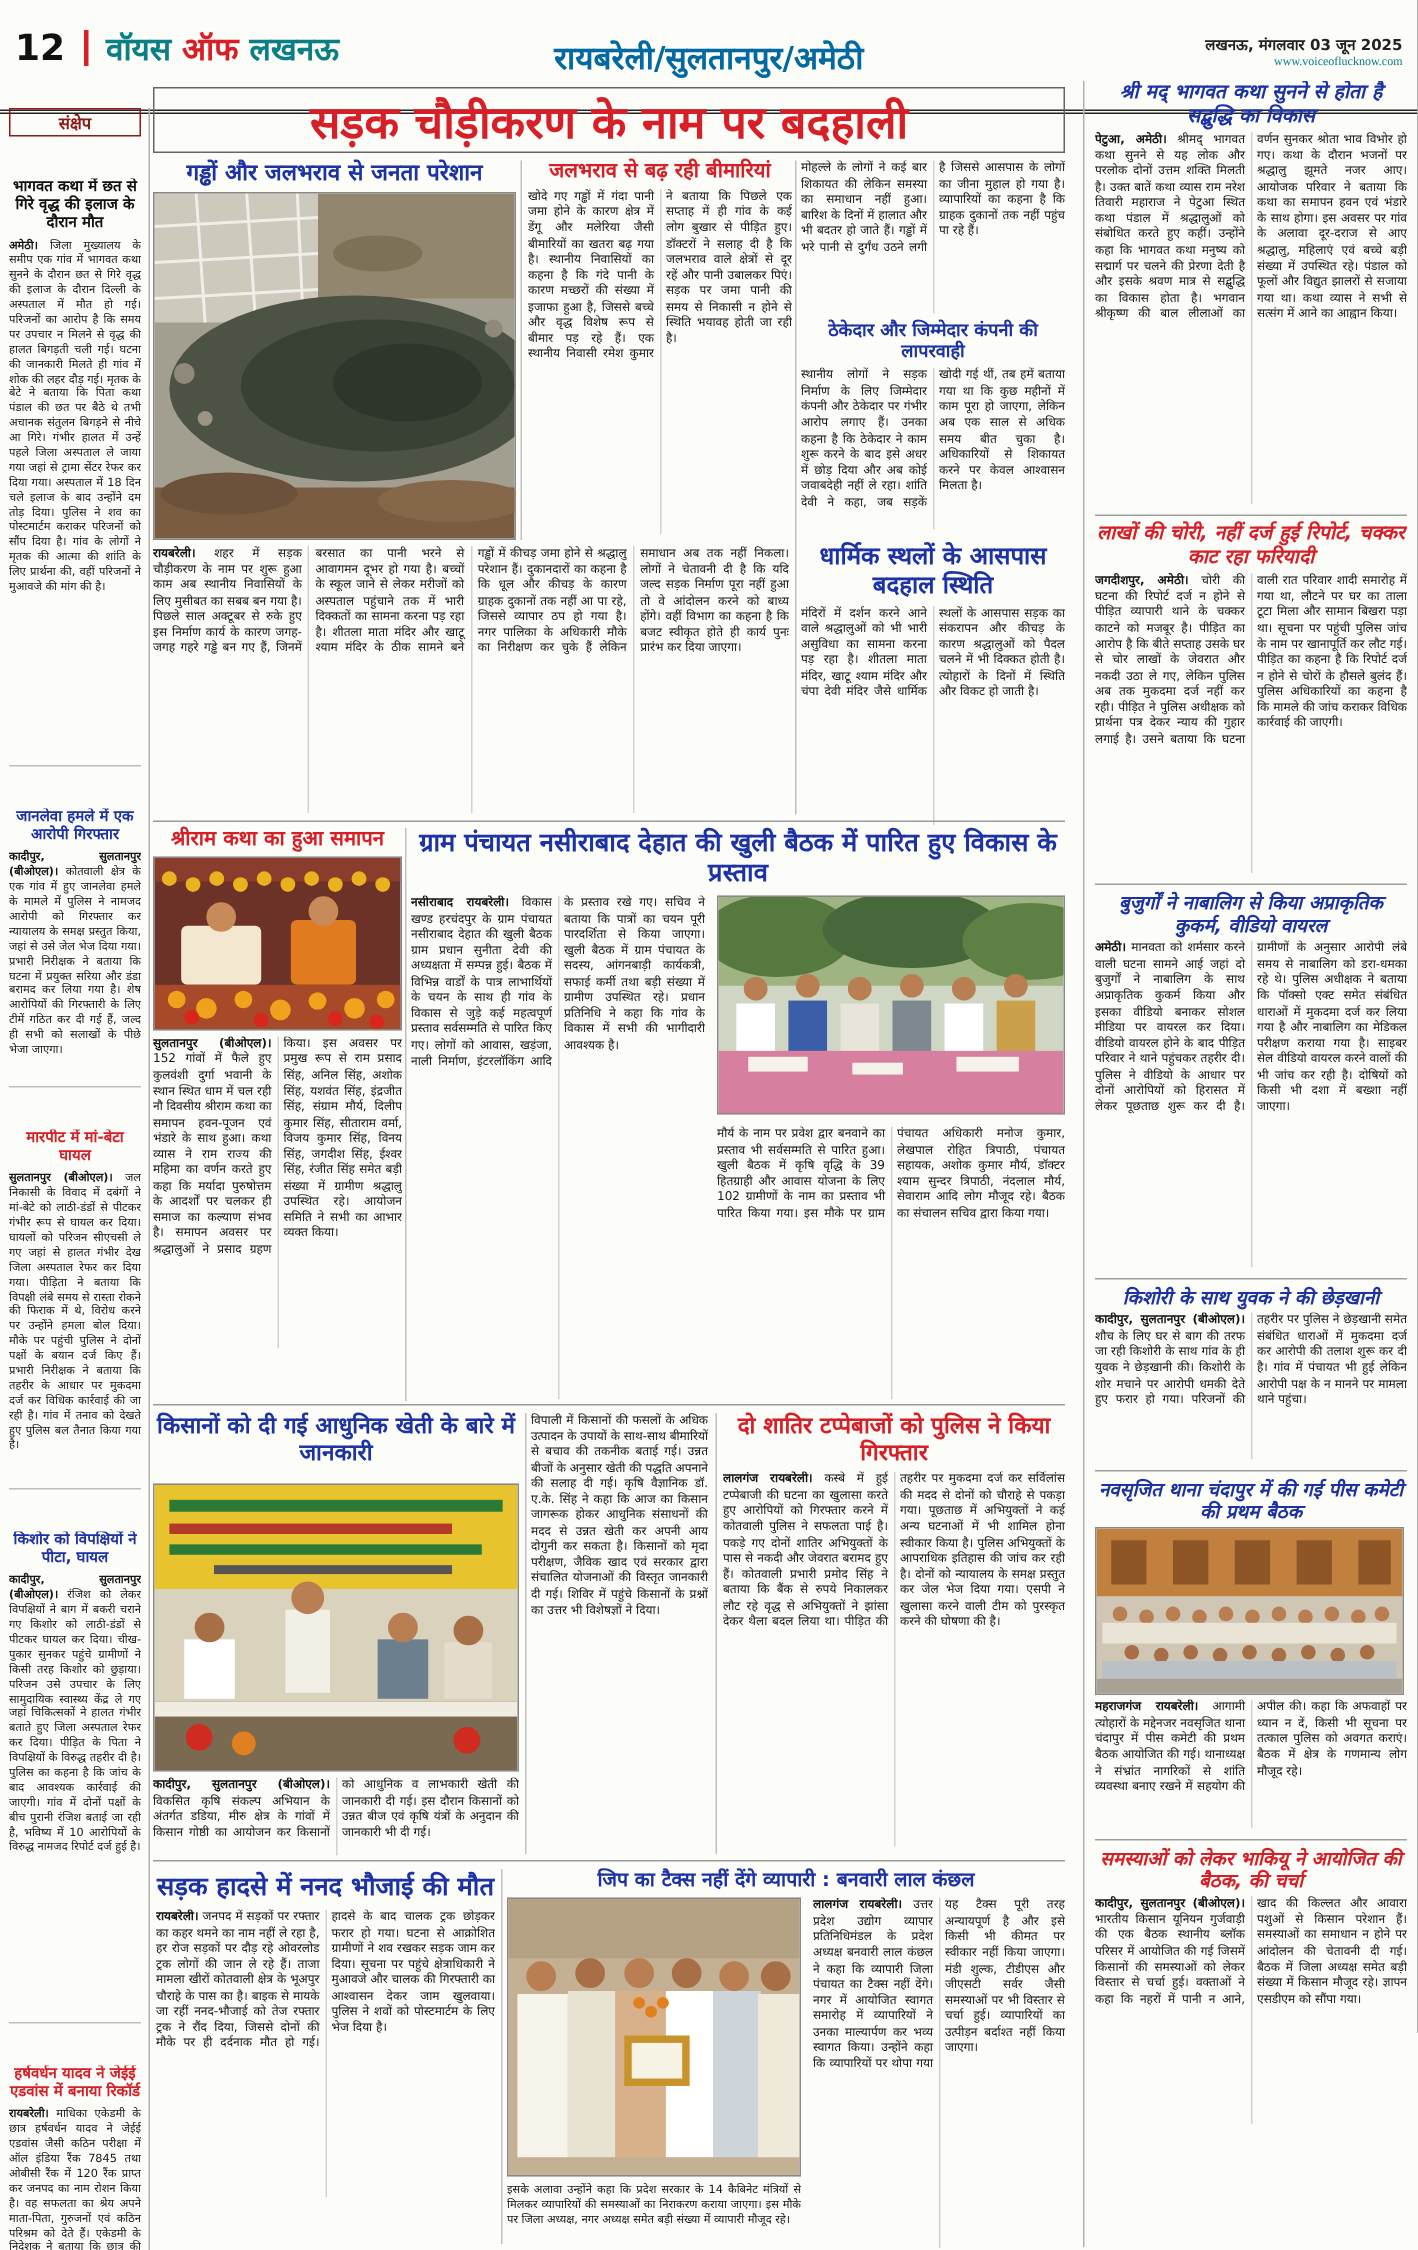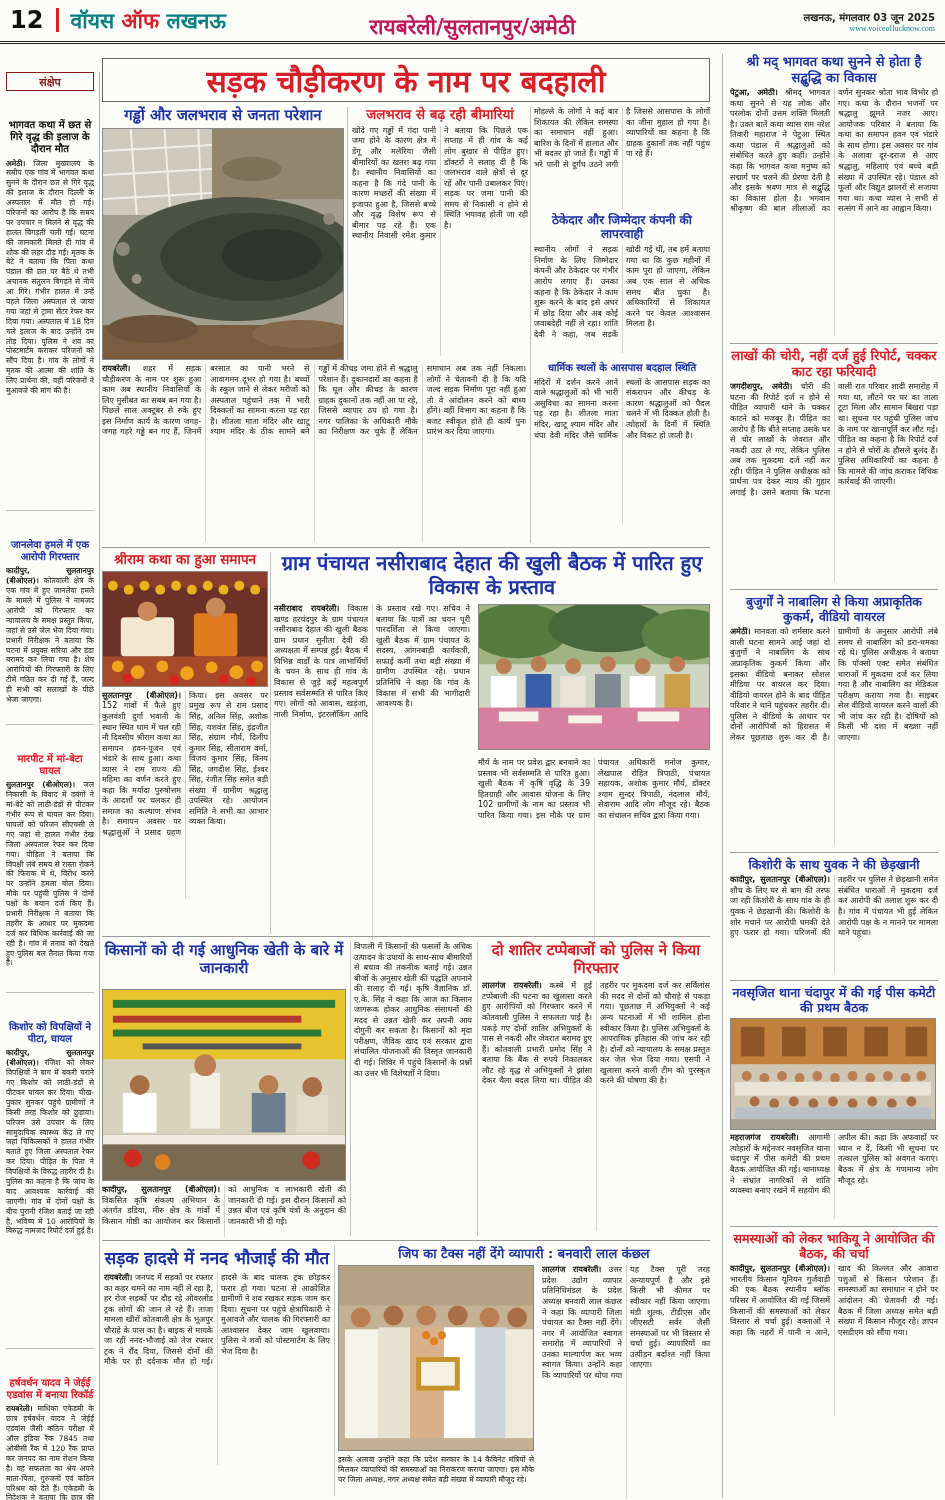--- a/index.html
+++ b/index.html
@@ -3,28 +3,28 @@
 <meta charset="utf-8">
 <style>
   * { margin:0; padding:0; box-sizing:border-box; }
   html,body { background:#777; }
   .page {
     position:relative; width:945px; height:1500px; margin:0 auto;
     background:#fcfcf8; font-family:"DejaVu Sans", sans-serif; overflow:hidden;
   }
   .abs { position:absolute; }
   
-  .masthead { position:absolute; top:0; left:0; width:945px; height:44px;
+  .masthead { position:absolute; top:12px; left:0; width:945px; height:64px;
     border-bottom:3px double #222; padding:6px 10px 0 10px; }
   .pgnum { font-size:24px; font-weight:700; color:#111; vertical-align:middle; }
   .mh-bar { display:inline-block; width:3px; height:24px; background:#d71f27; margin:0 7px; vertical-align:middle; }
   .paper-title { font-size:21px; font-weight:700; vertical-align:middle; }
   .t-teal { color:#0a7f85; } .t-red { color:#d71f27; }
   .mh-center { position:absolute; left:50%; top:12px; transform:translateX(-50%);
-    font-size:21px; font-weight:700; color:#be185d; white-space:nowrap; }
+    font-size:21px; font-weight:700; color:#0369a1; white-space:nowrap; }
   .mh-right { position:absolute; right:10px; top:10px; text-align:right;
     font-size:10px; font-weight:700; color:#222; }
   .website { font-size:8px; color:#0a7f85; font-weight:400;font-family:Liberation Serif, serif; }
   
   .sidebar { position:absolute; left:6px; top:72px; width:94px; height:1444px;
     border-right:1px solid #b0b0b0; padding-right:5px; overflow:hidden; }
   .sb-title { border:1px solid #8b1a1a; color:#8b1a1a; font-weight:700; font-size:11px;
     text-align:center; padding:1px 0; margin-bottom:5px; }
   .sb-item { overflow:hidden; border-bottom:1px solid #bdbdbd; padding-bottom:4px; margin-bottom:5px;margin-top:28px; }
   .sb-h { font-size:10px; font-weight:700; text-align:center; line-height:1.22; margin-bottom:3px; }
@@ -41,21 +41,21 @@
     border:1px solid #666; display:flex; align-items:center; justify-content:center;
     font-size:30px; font-weight:700; color:#d71f27; }
   .photo { display:block; border:1px solid #888; background:#ddd; }
   .vr { position:absolute; width:1px; background:#c0c0c0; }
   .hrr { position:absolute; height:1px; background:#9a9a9a; }
   
   .rcol { position:absolute; left:722px; top:54px; width:216px; height:1444px;
     border-left:1px solid #b0b0b0; padding-left:7px; overflow:hidden; }
   .r-art { border-top:1px solid #9e9e9e; padding-top:4px; margin-bottom:7px; }
   .r-art:first-child { border-top:none; padding-top:0; }
-  .r-h { font-weight:700; text-align:center; line-height:1.2; margin-bottom:3px; }
+  .r-h { font-weight:700; text-align:center; line-height:1.2; margin-bottom:3px;font-style:italic; }
 </style>
 </head>
 <body>
 
 <div class="page">
 
   <header class="masthead">
     <span class="pgnum">12</span>
     <span class="mh-bar"></span>
     <span class="paper-title">
@@ -158,21 +158,21 @@
     <div class="bt c2" style="height:108px">
       <span>स्थानीय लोगों ने सड़क निर्माण के लिए जिम्मेदार कंपनी और ठेकेदार पर गंभीर आरोप लगाए हैं। उनका कहना है कि ठेकेदार ने काम शुरू करने के बाद इसे अधर में छोड़ दिया और अब कोई जवाबदेही नहीं ले रहा। शांति देवी ने कहा, जब सड़कें खोदी गई थीं, तब हमें बताया गया था कि कुछ महीनों में काम पूरा हो जाएगा, लेकिन अब एक साल से अधिक समय बीत चुका है। अधिकारियों से शिकायत करने पर केवल आश्वासन मिलता है।</span>
     </div>
   </div>
 
   <div class="abs bt c4" style="left:102px;top:364px;width:424px;height:178px">
     <span class="dl">रायबरेली।</span>
     <span>शहर में सड़क चौड़ीकरण के नाम पर शुरू हुआ काम अब स्थानीय निवासियों के लिए मुसीबत का सबब बन गया है। पिछले साल अक्टूबर से रुके हुए इस निर्माण कार्य के कारण जगह-जगह गहरे गड्ढे बन गए हैं, जिनमें बरसात का पानी भरने से आवागमन दूभर हो गया है। बच्चों के स्कूल जाने से लेकर मरीजों को अस्पताल पहुंचाने तक में भारी दिक्कतों का सामना करना पड़ रहा है। शीतला माता मंदिर और खाटू श्याम मंदिर के ठीक सामने बने गड्ढों में कीचड़ जमा होने से श्रद्धालु परेशान हैं। दुकानदारों का कहना है कि धूल और कीचड़ के कारण ग्राहक दुकानों तक नहीं आ पा रहे, जिससे व्यापार ठप हो गया है। नगर पालिका के अधिकारी मौके का निरीक्षण कर चुके हैं लेकिन समाधान अब तक नहीं निकला। लोगों ने चेतावनी दी है कि यदि जल्द सड़क निर्माण पूरा नहीं हुआ तो वे आंदोलन करने को बाध्य होंगे। वहीं विभाग का कहना है कि बजट स्वीकृत होते ही कार्य पुनः प्रारंभ कर दिया जाएगा।</span>
   </div>
   <div class="abs" style="left:534px;top:362px;width:176px">
-    <div class="sub c-blue" style="font-size:10px;margin-bottom:4px">धार्मिक स्थलों के आसपास बदहाल स्थिति</div>
+    <div class="sub c-blue" style="font-size:16px;margin-bottom:4px">धार्मिक स्थलों के आसपास बदहाल स्थिति</div>
     <div class="bt c2" style="height:146px">
       <span>मंदिरों में दर्शन करने आने वाले श्रद्धालुओं को भी भारी असुविधा का सामना करना पड़ रहा है। शीतला माता मंदिर, खाटू श्याम मंदिर और चंपा देवी मंदिर जैसे धार्मिक स्थलों के आसपास सड़क का संकरापन और कीचड़ के कारण श्रद्धालुओं को पैदल चलने में भी दिक्कत होती है। त्योहारों के दिनों में स्थिति और विकट हो जाती है।</span>
     </div>
   </div>
 
   <div class="hrr" style="left:102px;top:547px;width:608px"></div>
 
   <div class="abs" style="left:102px;top:552px;width:166px">
     <div class="sub c-red" style="font-size:13.5px;margin-bottom:3px">श्रीराम कथा का हुआ समापन</div>
     <div>
@@ -213,21 +213,21 @@
           </g>
       </svg>
     </div>
     <div class="bt c2" style="height:208px;margin-top:4px">
       <span class="dl">सुलतानपुर (बीओएल)।</span>
       <span>152 गांवों में फैले हुए कुलवंशी दुर्गा भवानी के स्थान स्थित धाम में चल रही नौ दिवसीय श्रीराम कथा का समापन हवन-पूजन एवं भंडारे के साथ हुआ। कथा व्यास ने राम राज्य की महिमा का वर्णन करते हुए कहा कि मर्यादा पुरुषोत्तम के आदर्शों पर चलकर ही समाज का कल्याण संभव है। समापन अवसर पर श्रद्धालुओं ने प्रसाद ग्रहण किया। इस अवसर पर प्रमुख रूप से राम प्रसाद सिंह, अनिल सिंह, अशोक सिंह, यशवंत सिंह, इंद्रजीत सिंह, संग्राम मौर्य, दिलीप कुमार सिंह, सीताराम वर्मा, विजय कुमार सिंह, विनय सिंह, जगदीश सिंह, ईश्वर सिंह, रंजीत सिंह समेत बड़ी संख्या में ग्रामीण श्रद्धालु उपस्थित रहे। आयोजन समिति ने सभी का आभार व्यक्त किया।</span>
     </div>
   </div>
 
   <div class="abs" style="left:274px;top:552px;width:436px">
-    <div class="sub c-blue" style="font-size:20px;margin-bottom:5px">ग्राम पंचायत नसीराबाद देहात की खुली बैठक में पारित हुए विकास के प्रस्ताव</div>
+    <div class="sub c-blue" style="font-size:17px;margin-bottom:5px">ग्राम पंचायत नसीराबाद देहात की खुली बैठक में पारित हुए विकास के प्रस्ताव</div>
     <div style="position:relative;height:336px">
       <div class="bt c2" style="position:absolute;left:0;top:0;width:196px;height:336px">
         <span class="dl">नसीराबाद रायबरेली।</span>
         <span>विकास खण्ड हरचंदपुर के ग्राम पंचायत नसीराबाद देहात की खुली बैठक ग्राम प्रधान सुनीता देवी की अध्यक्षता में सम्पन्न हुई। बैठक में विभिन्न वार्डों के पात्र लाभार्थियों के चयन के साथ ही गांव के विकास से जुड़े कई महत्वपूर्ण प्रस्ताव सर्वसम्मति से पारित किए गए। लोगों को आवास, खड़ंजा, नाली निर्माण, इंटरलॉकिंग आदि के प्रस्ताव रखे गए। सचिव ने बताया कि पात्रों का चयन पूरी पारदर्शिता से किया जाएगा। खुली बैठक में ग्राम पंचायत के सदस्य, आंगनबाड़ी कार्यकत्री, सफाई कर्मी तथा बड़ी संख्या में ग्रामीण उपस्थित रहे। प्रधान प्रतिनिधि ने कहा कि गांव के विकास में सभी की भागीदारी आवश्यक है।</span>
       </div>
       <div style="position:absolute;left:204px;top:0">
         <svg class="photo" width="232" height="146" viewBox="0 0 232 146" preserveAspectRatio="none">
           <rect width="232" height="146" fill="#cfd6c4"></rect>
           <rect width="232" height="60" fill="#9fb383"></rect>
           <ellipse cx="40" cy="26" rx="50" ry="28" fill="#55793f"></ellipse>

